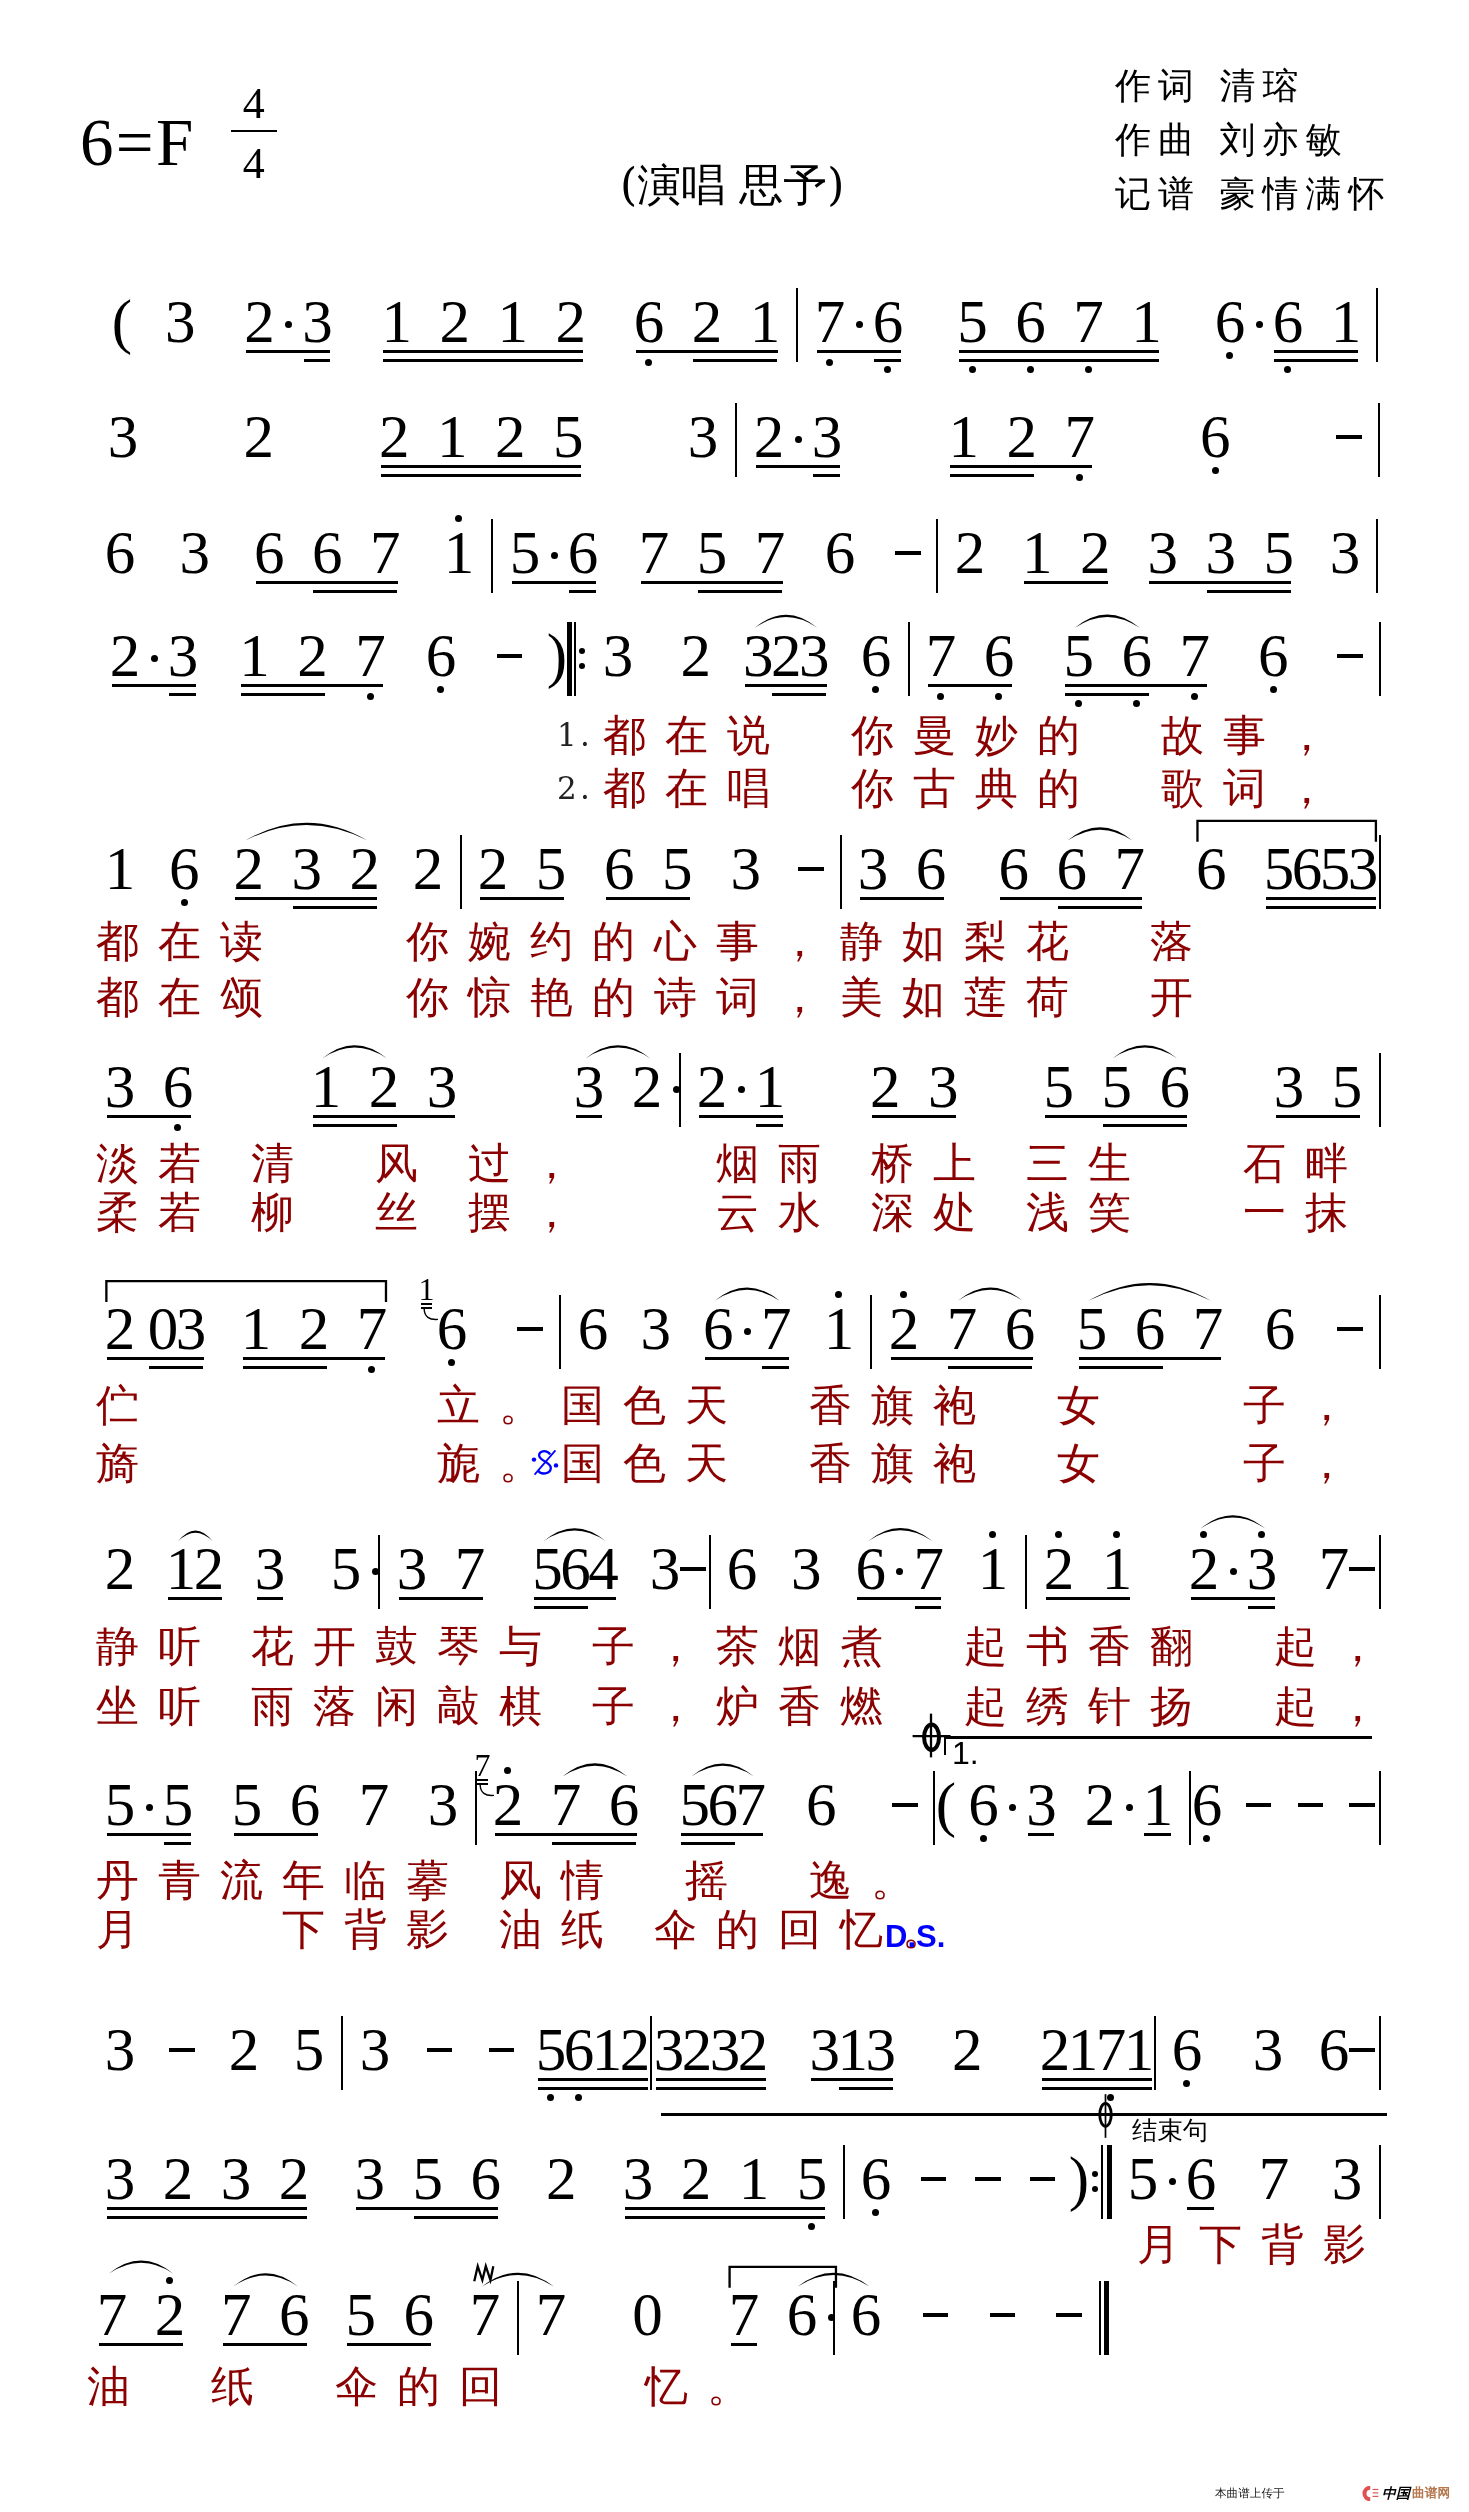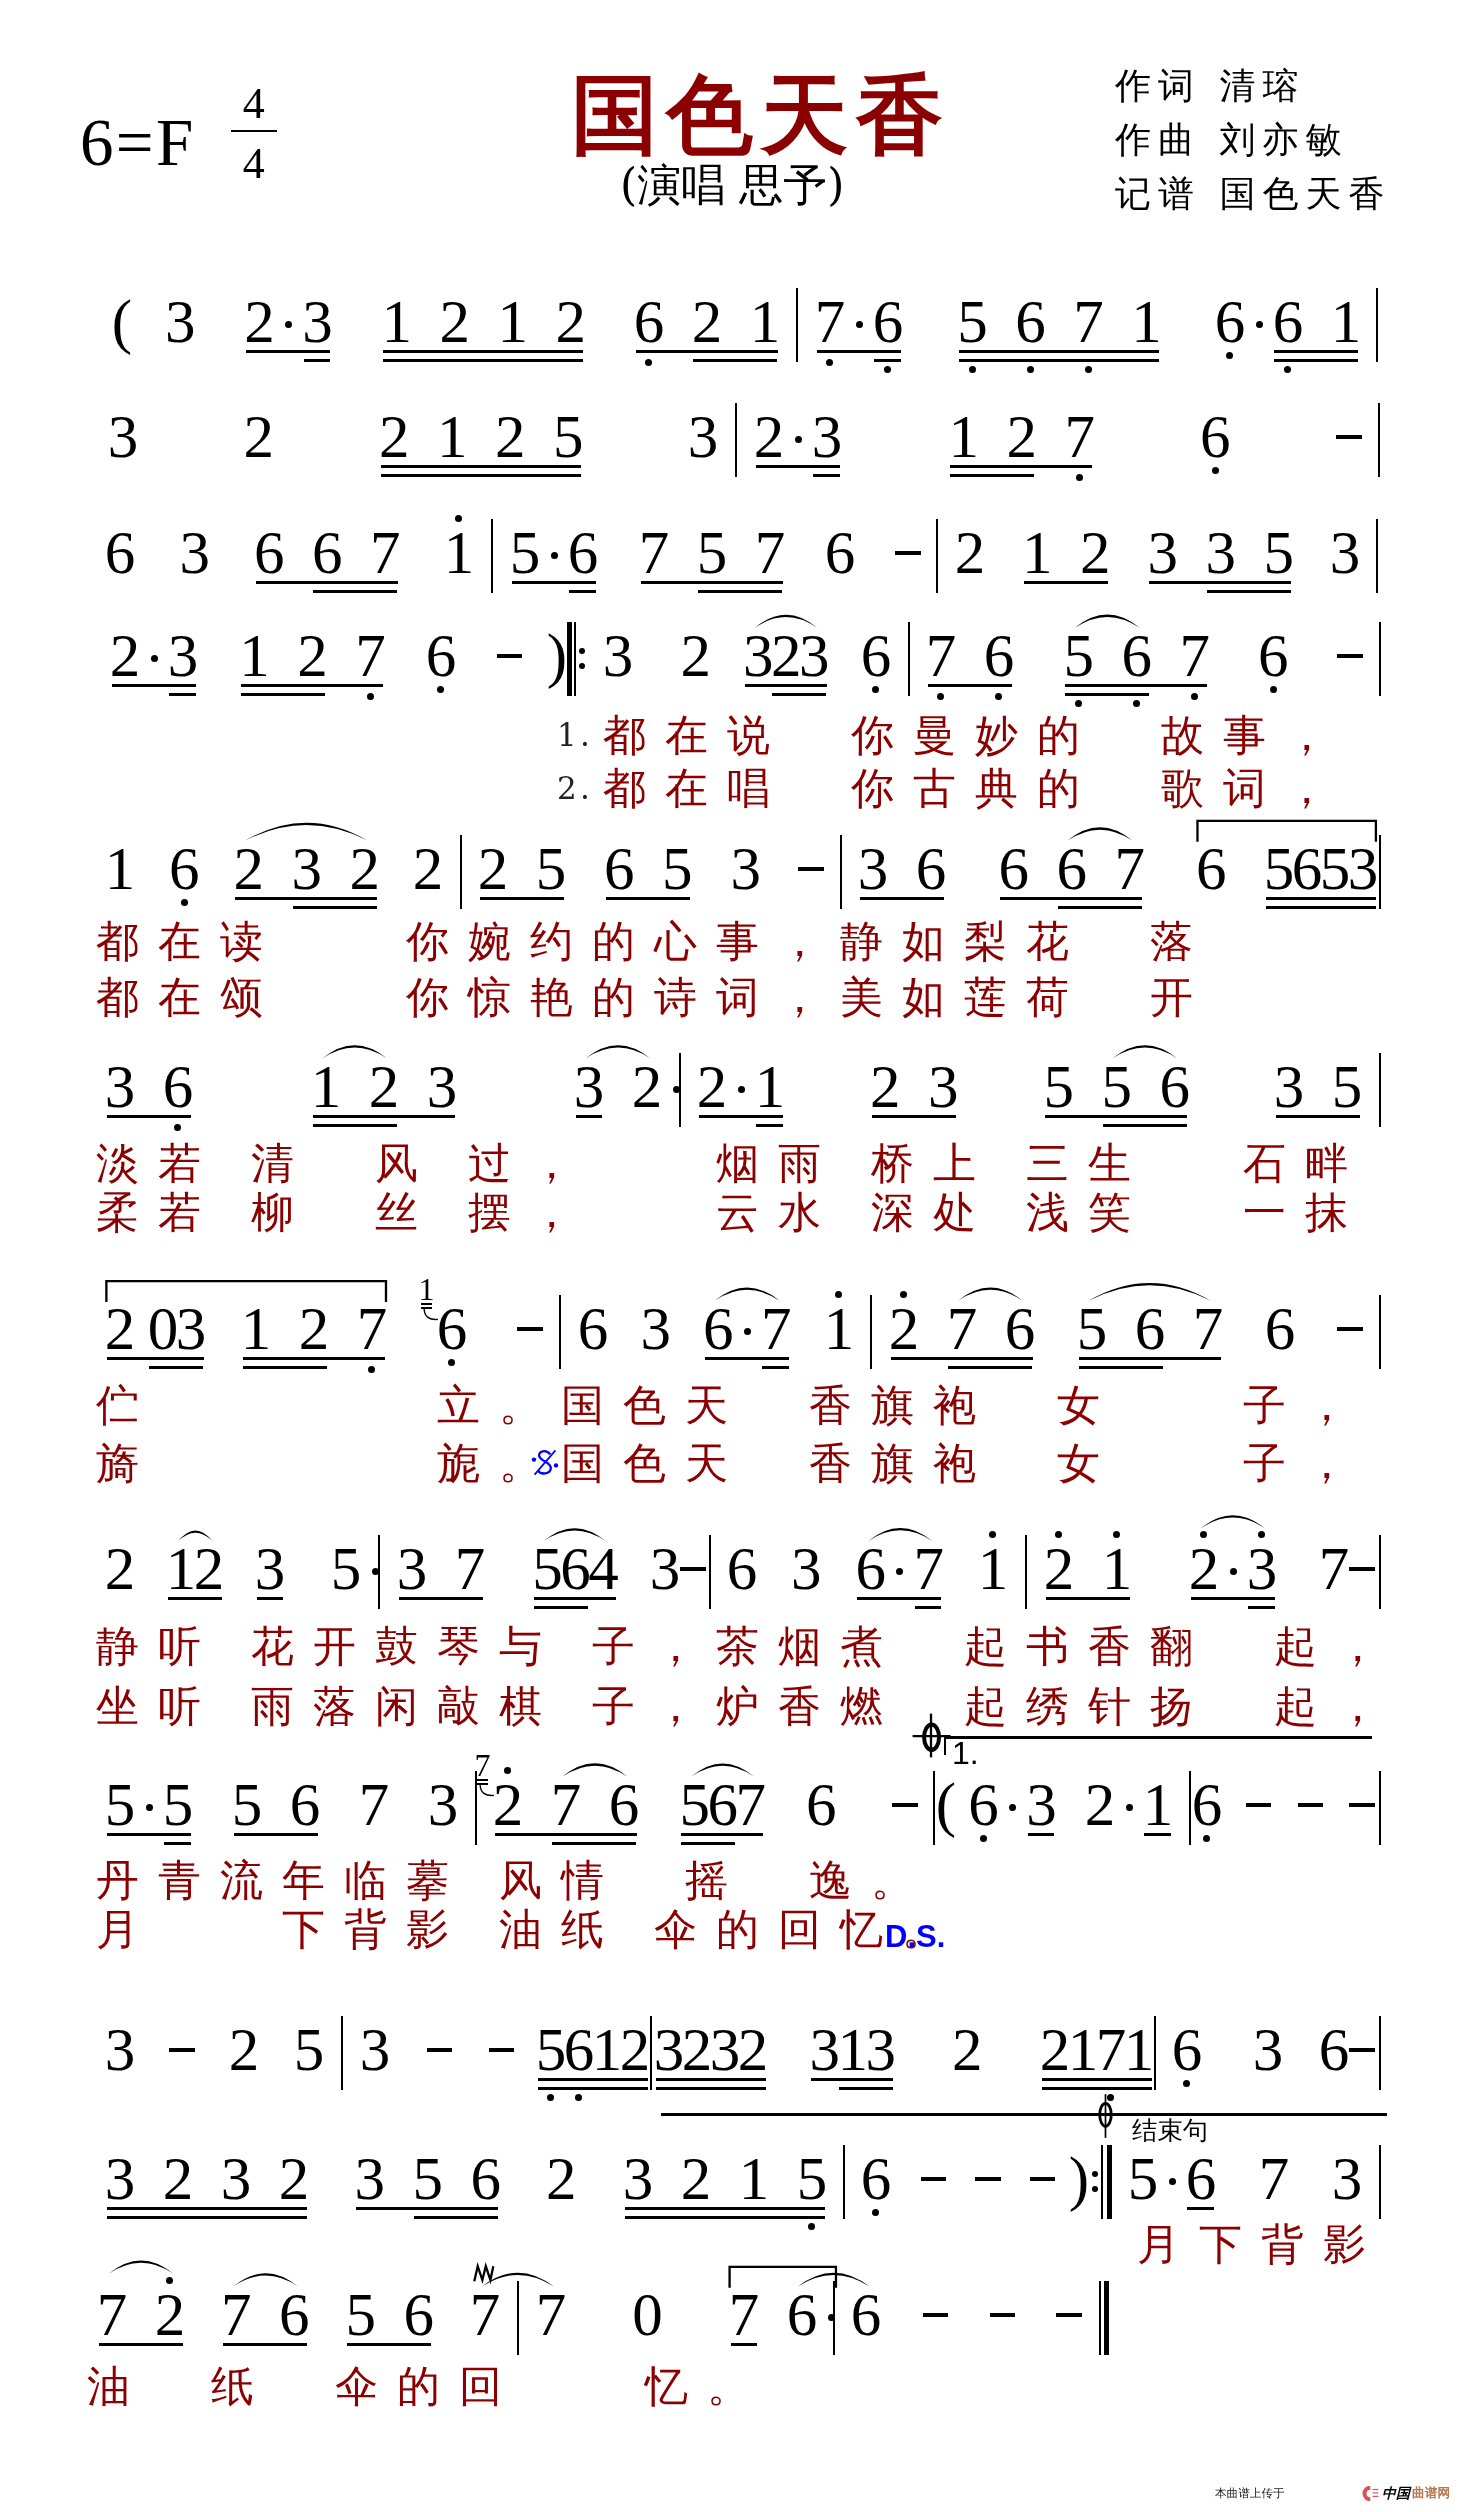--- a/index.html
+++ b/index.html
@@ -35,26 +35,25 @@
 </head>
 <body>
 
 <div id="page">
 
   <div class="abs key">6=F</div>
   <div class="abs ts-num" style="top:82px">4</div>
   <div class="abs ts-line"></div>
   <div class="abs ts-den" style="top:142px">4</div>
 
-  <div class="abs title" style="color:#8b0000">国色天香</div>
   <div class="abs subtitle">(演唱 思予)</div>
 
   <div class="abs credit" style="top:67px">作词 清瑢</div>
   <div class="abs credit" style="top:121px">作曲 刘亦敏</div>
-  <div class="abs credit" style="top:175px">记谱 国色天香</div>
+  <div class="abs credit" style="top:175px">记谱 豪情满怀</div>
 
   <div class="staff" style="top:301px">
       <div class="measure" style="left: 114px; width: 679px;">
         <div class="grp" style="width: 16px;">
           <div class="cell" style="width: 16px;">
             <span class="glyph">(</span>
           </div>
         </div>
         <div class="grp" style="width: 58px;">
           <div class="cell" style="width: 58px;">

